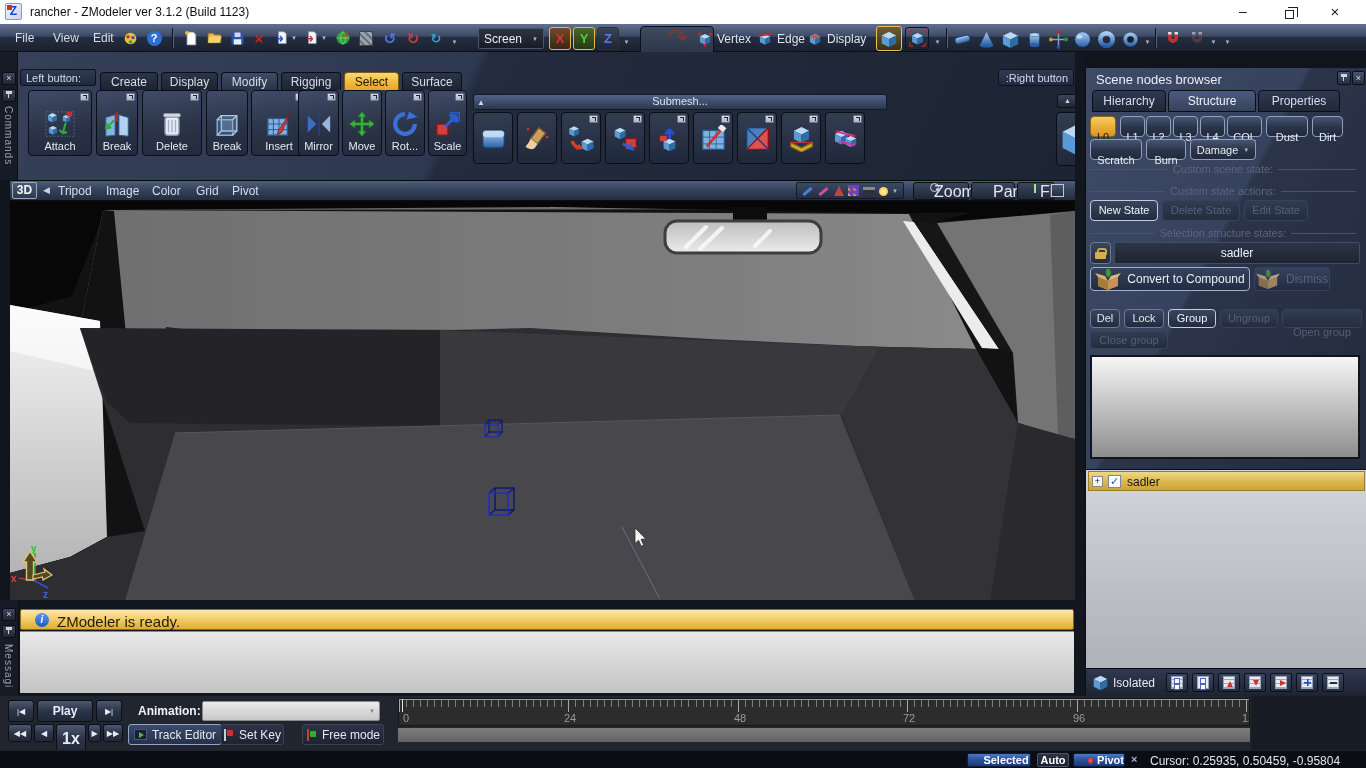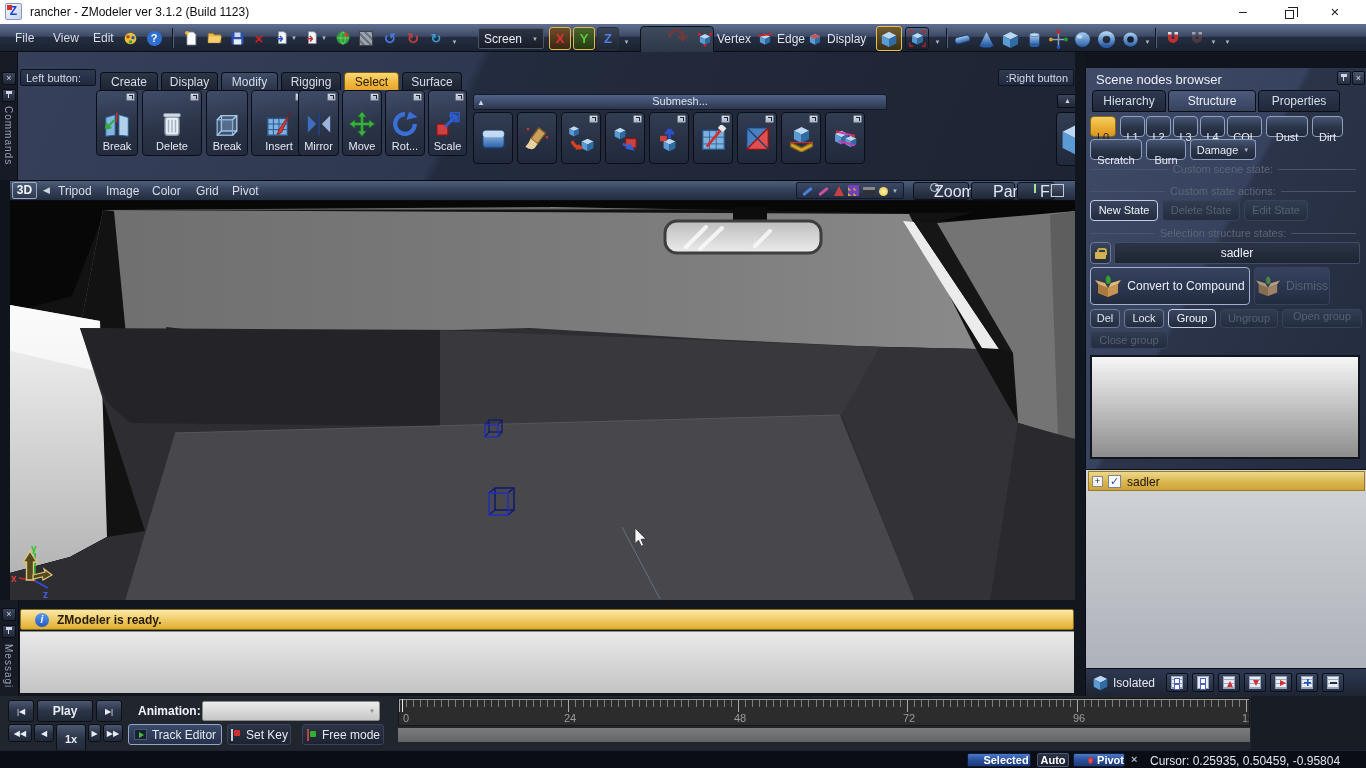--- a/index.html
+++ b/index.html
@@ -107,21 +107,21 @@
   .sb-btn.bright{border:1px solid #c2cde2;color:#f0f4fa;}
   .sb-btn.disabled{border:1px solid #39425a;color:#566074;background:linear-gradient(#313c52,#242d3f);}
   .bdiv{left:4px;width:266px;height:14px;display:flex;align-items:center;gap:5px;color:#5d6678;font-size:11px;}
   .bdiv::before,.bdiv::after{content:"";flex:1;height:0;border-top:1px solid #49536a;}
   .lock-i{position:relative;width:11px;height:11px;display:inline-block;}
   .lock-i::before{content:"";position:absolute;left:2px;top:0;width:6px;height:5px;
     border:2px solid #c8a84b;border-bottom:none;border-radius:3px 3px 0 0;}
   .lock-i::after{content:"";position:absolute;left:0;top:4px;width:11px;height:7px;background:#d4b04e;border-radius:1px;}
   #sb-state-name{left:28px;top:174px;width:246px;height:22px;background:linear-gradient(#2b3447,#1e2532);
     border:1px solid #414c64;border-radius:2px;color:#eef1f8;font-size:12px;text-align:center;line-height:20px;}
-  .big-btn{top:199px;height:38px;display:flex;align-items:center;justify-content:center;gap:6px;
+  .big-btn{top:199px;height:24px;display:flex;align-items:center;justify-content:center;gap:6px;
     background:linear-gradient(#36425f,#222b40);border-radius:4px;font-size:12px;}
   #sb-preview{left:4px;top:287px;width:270px;height:104px;background:linear-gradient(#f6f6f6,#8d8d8d);
     border:2px solid #10151f;}
   #sb-tree{left:0;top:401px;width:281px;height:199px;border-top:1px solid #0a0e16;
     background:linear-gradient(#d2d5d9,#aeb2b9);}
   #tree-row{left:2px;top:1px;width:277px;height:20px;border:1px solid #9a7c24;
     background:linear-gradient(#eed98a,#d9b34a 60%,#cda33c);}
   #tree-expander{left:3px;top:4px;width:11px;height:11px;background:#f4f4f4;border:1px solid #8a8a8a;
     font-size:9px;line-height:9px;text-align:center;color:#222;}
   #tree-check{left:19px;top:3px;width:13px;height:13px;background:#fdfdfd;border:1px solid #7a86a0;
@@ -174,46 +174,46 @@
   #vp-scene{left:0;top:20px;display:block;}
 
   
   #messages{left:0;top:600px;width:1085px;height:96px;background:#12161f;}
   #msg-strip{left:0;top:0;width:19px;height:96px;background:#161b26;border-right:1px solid #0a0d14;}
   #msg-bar{left:20px;top:9px;width:1054px;height:21px;border:1px solid #8a6d1c;border-radius:2px;
     background:linear-gradient(#fbe9a9,#f2cf6e 45%,#dfac2e 100%);}
   #msg-info{left:14px;top:3px;width:14px;height:14px;border-radius:50%;
     background:linear-gradient(#5a9cf0,#2356c0);color:#fff;font-size:10px;font-weight:bold;
     font-style:italic;text-align:center;line-height:14px;}
-  #msg-text{left:36px;top:3px;font-size:12px;color:#241c04;font-weight:bold;}
+  #msg-text{left:36px;top:3px;font-size:15px;color:#241c04;}
   #msg-body{left:20px;top:31px;width:1054px;height:62px;background:linear-gradient(#e9e9e9,#c3c3c3);
     border-top:1px solid #8a8a8a;}
 
   
   #animbar{left:0;top:696px;width:1366px;height:54px;background:#21252e;}
   #anim-right{left:1251px;top:0;width:115px;height:54px;background:#181c24;}
   .tr-btn{background:linear-gradient(#4c5871,#2b3447 50%,#212938);border:1px solid #0b0f18;
     border-radius:3px;color:#e8ecf4;display:flex;align-items:center;justify-content:center;font-size:8px;}
   #tr-first{left:8px;top:4px;width:26px;height:22px;}
   #play-btn{left:37px;top:4px;width:56px;height:22px;font-size:12px;font-weight:bold;}
   #tr-last{left:96px;top:4px;width:26px;height:22px;}
   #tr-rew{left:8px;top:28px;width:24px;height:18px;}
   #tr-back{left:34px;top:28px;width:20px;height:18px;}
-  #tr-speed{left:56px;top:28px;width:30px;height:30px;font-size:11px;font-weight:bold;}
+  #tr-speed{left:56px;top:28px;width:30px;height:30px;font-size:16px;font-weight:bold;}
   #tr-fwd{left:88px;top:28px;width:13px;height:18px;}
   #tr-ff{left:103px;top:28px;width:20px;height:18px;}
   #anim-label{left:138px;top:8px;font-size:12px;font-weight:bold;color:#f0f3f8;}
   #anim-dd{left:202px;top:5px;width:178px;height:20px;background:linear-gradient(#ececec,#c6c6c6);
     border:1px solid #8a8a8a;border-radius:2px;color:#444;font-size:11px;display:flex;
     align-items:center;justify-content:flex-end;padding:0 4px;}
   #anim-dd .dd-mini{color:#888;}
   .anim-btn{top:28px;height:21px;background:linear-gradient(#2c3446,#1d2330);border:1px solid #39425a;
     border-radius:3px;color:#e4e9f2;font-size:12px;display:flex;gap:5px;align-items:center;justify-content:center;}
   #btn-trackeditor{left:128px;width:94px;background:linear-gradient(#3b4a6a,#26304a);border:1px solid #93a4c4;}
-  #btn-setkey{left:227px;width:64px;}
+  #btn-setkey{left:220px;width:64px;}
   #btn-freemode{left:302px;width:82px;}
   .te-i{width:13px;height:11px;background:#182030;border:1px solid #4a5a76;position:relative;}
   .te-i::after{content:"";position:absolute;left:4px;top:2px;border-left:5px solid #3fc03f;
     border-top:3px solid transparent;border-bottom:3px solid transparent;}
   .sk-i,.fm-i{width:11px;height:12px;position:relative;}
   .sk-i::before{content:"";position:absolute;left:1px;top:0;width:2px;height:12px;background:#c8ccd4;}
   .sk-i::after{content:"";position:absolute;left:4px;top:1px;width:6px;height:6px;background:#d03030;border-radius:1px;}
   .fm-i::before{content:"";position:absolute;left:1px;top:0;width:2px;height:12px;background:#c04040;}
   .fm-i::after{content:"";position:absolute;left:4px;top:2px;width:6px;height:6px;background:#30b030;border-radius:1px;}
   #timeline{left:398px;top:2px;width:852px;height:28px;background:#2c2c2c;border:1px solid #171717;overflow:hidden;}
@@ -514,20 +514,32 @@
       <div class="abs vtext" style="left:14px;top:54px">Commands</div>
     </div>
     <div class="abs panel-label" style="left:20px;top:17px;width:76px">Left button:</div>
     <div class="abs cmd-tab" style="left:100px;width:58px">Create</div>
     <div class="abs cmd-tab" style="left:161px;width:57px">Display</div>
     <div class="abs cmd-tab hover" style="left:221px;width:57px">Modify</div>
     <div class="abs cmd-tab" style="left:281px;width:60px">Rigging</div>
     <div class="abs cmd-tab active" style="left:344px;width:55px">Select</div>
     <div class="abs cmd-tab" style="left:402px;width:60px">Surface</div>
 
+    <div class="abs tool-btn" style="left:28px;width:64px">
+      <span class="corner"></span>
+      <svg viewBox="0 0 32 28">
+          <rect x="1" y="1" width="30" height="26" fill="none" stroke="#56688a" stroke-dasharray="2 2"></rect>
+          <use href="#sym-cube" x="2" y="1" width="12" height="12"></use>
+          <use href="#sym-cube" x="18" y="3" width="10" height="10"></use>
+          <use href="#sym-cube" x="3" y="15" width="11" height="11"></use>
+          <rect x="23" y="1" width="6" height="5" fill="#c83030"></rect>
+          <path d="M22,13 L19,24 M19,24 l-3.5,-3.5 M19,24 l4.5,-1.5" stroke="#35aa3c" stroke-width="2.2" fill="none"></path>
+        </svg>
+      <span>Attach</span>
+      </div>
     <div class="abs tool-btn" style="left:96px;width:42px">
       <span class="corner"></span>
       <svg viewBox="0 0 32 28">
           <polygon points="4,7 14,4 14,26 4,27" fill="#84b4e0" stroke="#2a5a8c"></polygon>
           <polygon points="18,4 28,7 28,27 18,26" fill="#b0d0ee" stroke="#2a5a8c"></polygon>
           <path d="M16,1 L15.5,12" stroke="#c03030" stroke-width="1.5"></path>
           <path d="M13,10 L4,19 M4,19 l1.5,-6 M4,19 l6,-1.5" stroke="#35aa3c" stroke-width="2.2" fill="none"></path>
         </svg>
       <span>Break</span>
       </div>
@@ -877,21 +889,21 @@
       <svg width="24" height="22" viewBox="0 0 26 24" style="filter:grayscale(.3) opacity(.8)">
           <use href="#sym-box" width="26" height="24"></use>
         </svg>
       <span>Dismiss</span>
       </div>
 
     <div class="abs sb-btn" style="left:4px;top:241px;width:30px;height:19px;padding-top:2px">Del</div>
     <div class="abs sb-btn" style="left:38px;top:241px;width:40px;height:19px;padding-top:2px">Lock</div>
     <div class="abs sb-btn bright" style="left:82px;top:241px;width:48px;height:19px;padding-top:2px">Group</div>
     <div class="abs sb-btn disabled" style="left:134px;top:241px;width:58px;height:19px;padding-top:2px">Ungroup</div>
-    <div class="abs sb-btn disabled" style="left:196px;top:241px;width:80px;height:19px;padding-top:0">Open group</div>
+    <div class="abs sb-btn disabled" style="left:196px;top:241px;width:80px;height:19px;padding-top:16px">Open group</div>
     <div class="abs sb-btn disabled" style="left:4px;top:263px;width:78px;height:18px;padding-top:2px">Close group</div>
 
     <div class="abs" id="sb-preview"></div>
 
     <div class="abs" id="sb-tree">
       <div class="abs" id="tree-row">
         <div class="abs" id="tree-expander">+</div>
         <div class="abs" id="tree-check">✓</div>
         <div class="abs" id="tree-label">sadler</div>
       </div>

